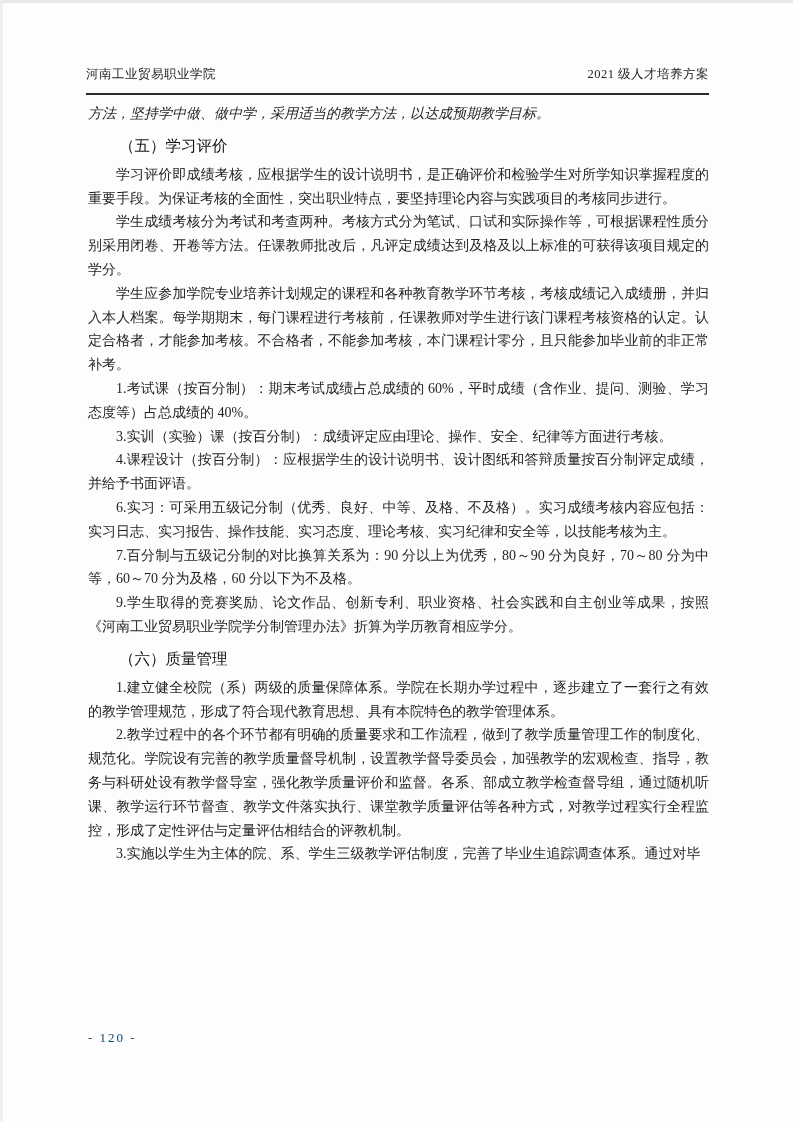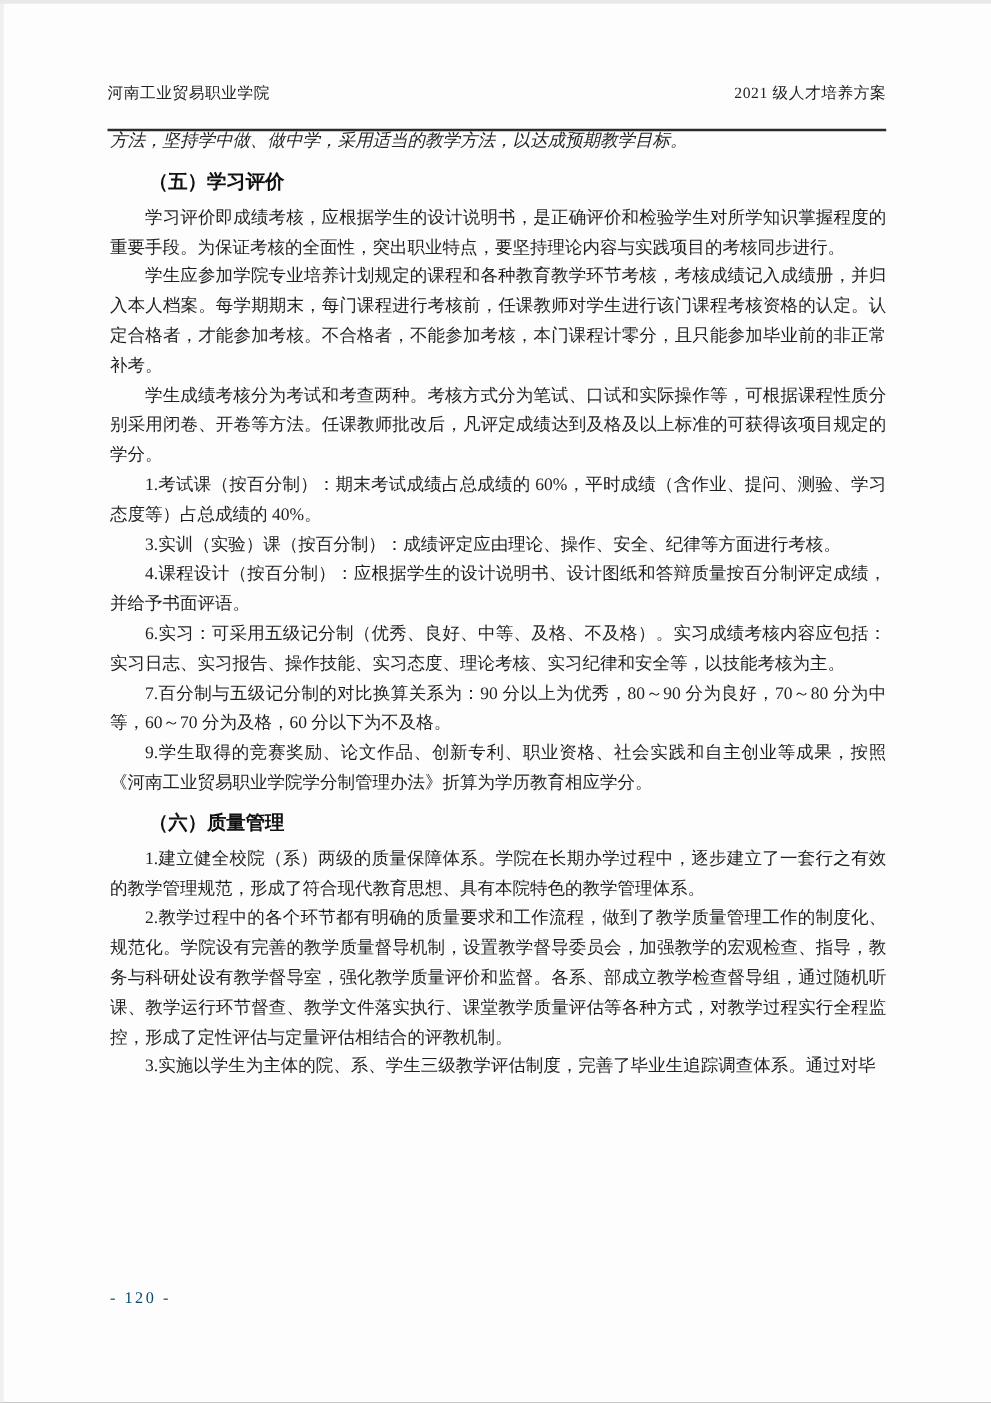--- a/index.html
+++ b/index.html
@@ -23,21 +23,21 @@
     top: 66px;
     left: 86px;
     right: 84px;
     display: flex;
     justify-content: space-between;
     align-items: flex-end;
     font-size: 12.5px;
     letter-spacing: 0.5px;
     color: #222;
     border-bottom: 2px solid #2b2b2b;
-    padding-bottom: 20px;
+    padding-bottom: 10px;
   }
   .page-body {
     position: absolute;
     top: 102px;
     left: 88px;
     width: 621px;
     font-size: 14px;
     line-height: 23.8px;
     text-align: justify;
     color: #1f1f1f;
@@ -47,21 +47,21 @@
     text-indent: 2em;
   }
   .para.no-indent {
     text-indent: 0;
     font-style: italic;
   }
   .section-heading {
     margin: 8px 0 5px 0;
     font-family: "Liberation Sans", "DejaVu Sans", sans-serif;
     font-size: 15.5px;
-    font-weight: bold;
+    font-weight: normal;
     color: #111;
     text-indent: 2em;
     line-height: 24px;
     text-align: left;
   }
   .page-footer {
     position: absolute;
     left: 88px;
     top: 1030px;
     font-size: 13px;
@@ -76,22 +76,22 @@
 
   <div class="page-header">
     <span>河南工业贸易职业学院</span>
     <span>2021 级人才培养方案</span>
   </div>
 
   <div class="page-body">
     <p class="para no-indent">方法，坚持学中做、做中学，采用适当的教学方法，以达成预期教学目标。</p>
     <h3 class="section-heading">（五）学习评价</h3>
     <p class="para">学习评价即成绩考核，应根据学生的设计说明书，是正确评价和检验学生对所学知识掌握程度的重要手段。为保证考核的全面性，突出职业特点，要坚持理论内容与实践项目的考核同步进行。</p>
+    <p class="para">学生成绩考核分为考试和考查两种。考核方式分为笔试、口试和实际操作等，可根据课程性质分别采用闭卷、开卷等方法。任课教师批改后，凡评定成绩达到及格及以上标准的可获得该项目规定的学分。</p>
     <p class="para">学生应参加学院专业培养计划规定的课程和各种教育教学环节考核，考核成绩记入成绩册，并归入本人档案。每学期期末，每门课程进行考核前，任课教师对学生进行该门课程考核资格的认定。认定合格者，才能参加考核。不合格者，不能参加考核，本门课程计零分，且只能参加毕业前的非正常补考。</p>
-    <p class="para">学生成绩考核分为考试和考查两种。考核方式分为笔试、口试和实际操作等，可根据课程性质分别采用闭卷、开卷等方法。任课教师批改后，凡评定成绩达到及格及以上标准的可获得该项目规定的学分。</p>
     <p class="para">1.考试课（按百分制）：期末考试成绩占总成绩的 60%，平时成绩（含作业、提问、测验、学习态度等）占总成绩的 40%。</p>
     <p class="para">3.实训（实验）课（按百分制）：成绩评定应由理论、操作、安全、纪律等方面进行考核。</p>
     <p class="para">4.课程设计（按百分制）：应根据学生的设计说明书、设计图纸和答辩质量按百分制评定成绩，并给予书面评语。</p>
     <p class="para">6.实习：可采用五级记分制（优秀、良好、中等、及格、不及格）。实习成绩考核内容应包括：实习日志、实习报告、操作技能、实习态度、理论考核、实习纪律和安全等，以技能考核为主。</p>
     <p class="para">7.百分制与五级记分制的对比换算关系为：90 分以上为优秀，80～90 分为良好，70～80 分为中等，60～70 分为及格，60 分以下为不及格。</p>
     <p class="para">9.学生取得的竞赛奖励、论文作品、创新专利、职业资格、社会实践和自主创业等成果，按照《河南工业贸易职业学院学分制管理办法》折算为学历教育相应学分。</p>
     <h3 class="section-heading">（六）质量管理</h3>
     <p class="para">1.建立健全校院（系）两级的质量保障体系。学院在长期办学过程中，逐步建立了一套行之有效的教学管理规范，形成了符合现代教育思想、具有本院特色的教学管理体系。</p>
     <p class="para">2.教学过程中的各个环节都有明确的质量要求和工作流程，做到了教学质量管理工作的制度化、规范化。学院设有完善的教学质量督导机制，设置教学督导委员会，加强教学的宏观检查、指导，教务与科研处设有教学督导室，强化教学质量评价和监督。各系、部成立教学检查督导组，通过随机听课、教学运行环节督查、教学文件落实执行、课堂教学质量评估等各种方式，对教学过程实行全程监控，形成了定性评估与定量评估相结合的评教机制。</p>
     <p class="para">3.实施以学生为主体的院、系、学生三级教学评估制度，完善了毕业生追踪调查体系。通过对毕</p>

